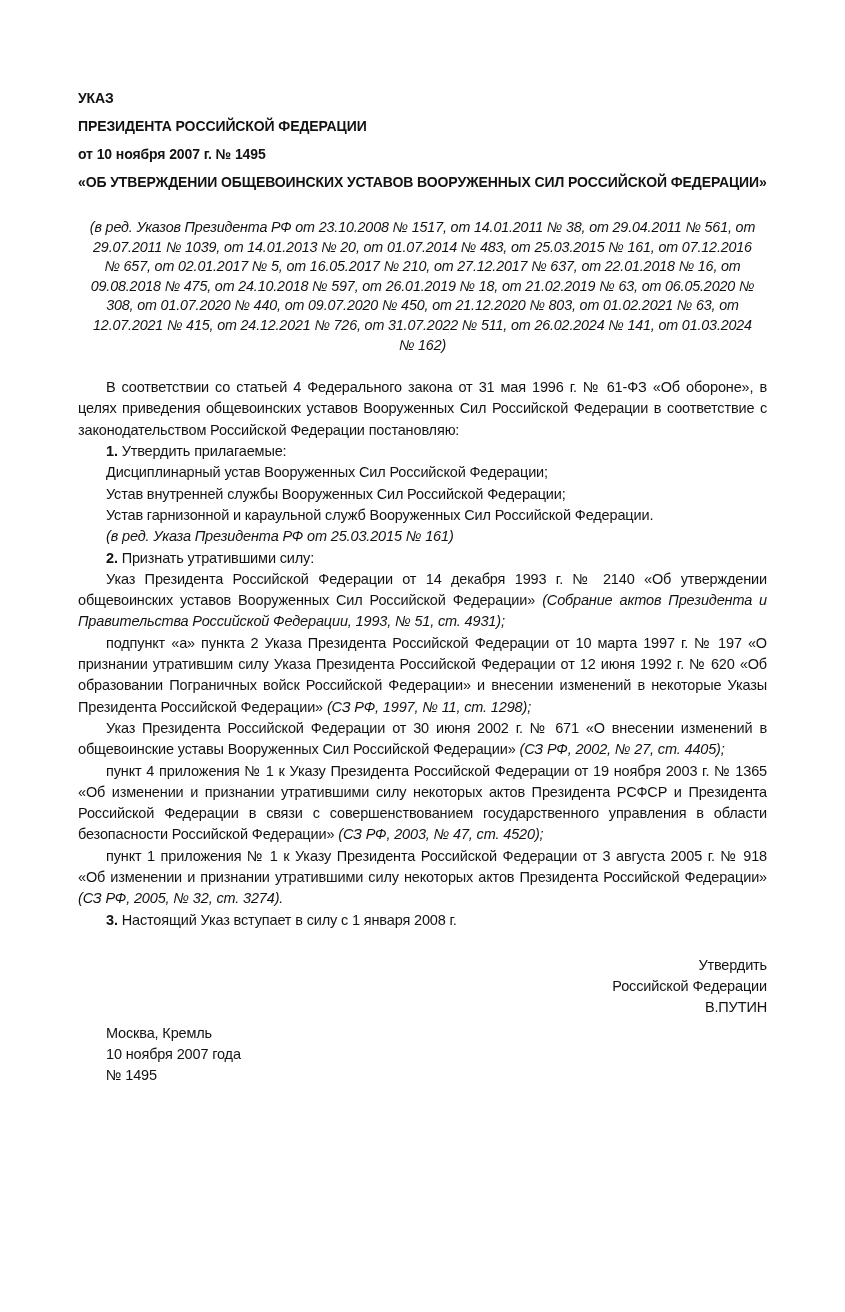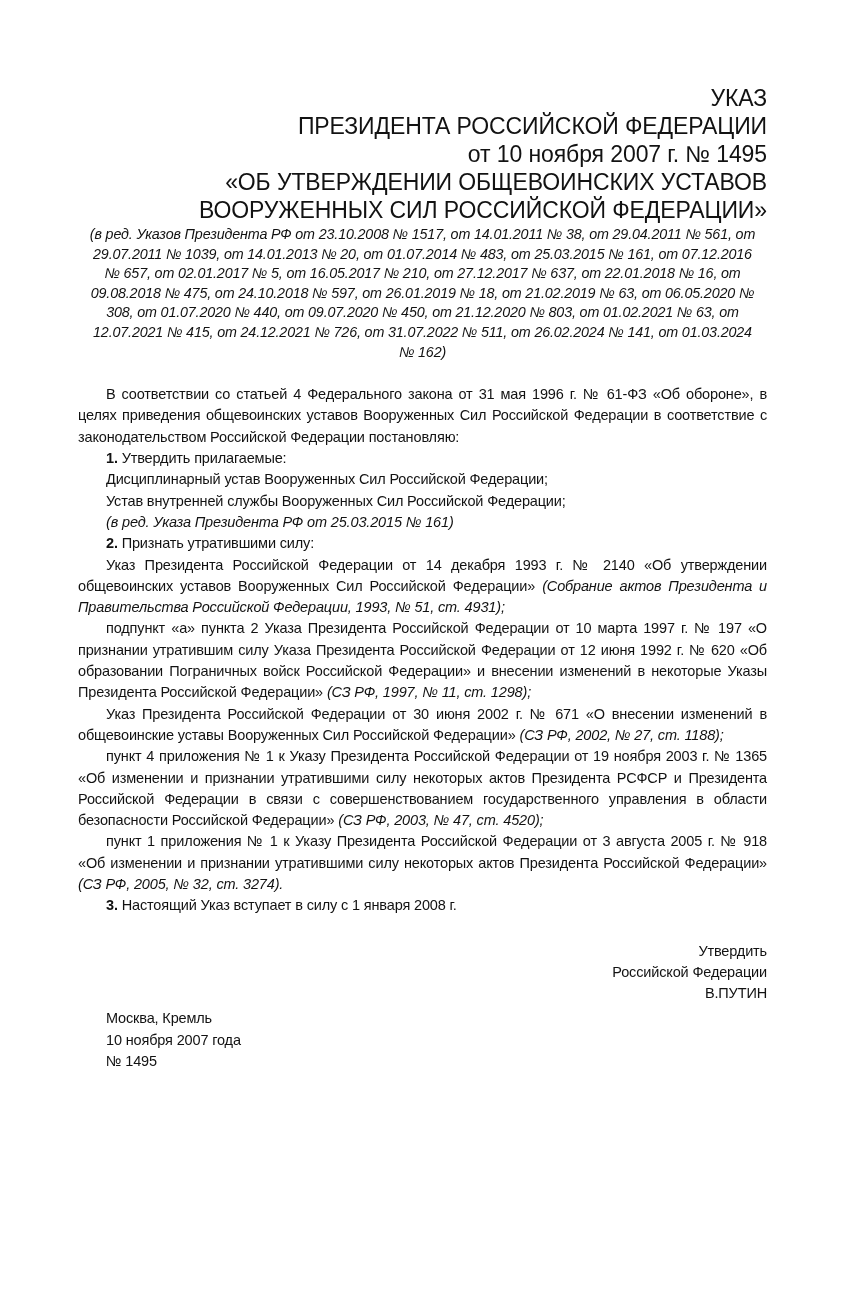--- a/index.html
+++ b/index.html
@@ -14,28 +14,28 @@
     box-sizing: border-box;
     padding: 84px 78px 0 78px;
     background: #ffffff;
     color: #121212;
     font-family: "Liberation Sans", sans-serif;
     overflow: hidden;
     -webkit-hyphens: auto;
     hyphens: auto;
   }
   .title {
-    text-align: right;
-    font-weight: normal;
-    font-size: 23px;
+    text-align: left;
+    font-weight: bold;
+    font-size: 14px;
     line-height: 28px;
     letter-spacing: -0.1px;
   }
   .edition {
-    margin: 1px auto 0 auto;
+    margin: 22px auto 0 auto;
     max-width: 668px;
     text-align: center;
     font-style: italic;
     font-size: 14.3px;
     line-height: 19.6px;
     letter-spacing: -0.15px;
   }
   .body {
     margin-top: 22px;
     font-size: 14.5px;
@@ -75,25 +75,26 @@
       <div>«ОБ УТВЕРЖДЕНИИ ОБЩЕВОИНСКИХ УСТАВОВ ВООРУЖЕННЫХ СИЛ РОССИЙСКОЙ ФЕДЕРАЦИИ»</div>
     </header>
 
   <div class="edition">(в ред. Указов Президента РФ от 23.10.2008 № 1517, от 14.01.2011 № 38, от 29.04.2011 № 561, от 29.07.2011 № 1039, от 14.01.2013 № 20, от 01.07.2014 № 483, от 25.03.2015 № 161, от 07.12.2016 № 657, от 02.01.2017 № 5, от 16.05.2017 № 210, от 27.12.2017 № 637, от 22.01.2018 № 16, от 09.08.2018 № 475, от 24.10.2018 № 597, от 26.01.2019 № 18, от 21.02.2019 № 63, от 06.05.2020 № 308, от 01.07.2020 № 440, от 09.07.2020 № 450, от 21.12.2020 № 803, от 01.02.2021 № 63, от 12.07.2021 № 415, от 24.12.2021 № 726, от 31.07.2022 № 511, от 26.02.2024 № 141, от 01.03.2024 № 162)</div>
 
   <main class="body">
       <p class="para"><span>В соответствии со статьей 4 Федерального закона от 31 мая 1996 г. № 61-ФЗ «Об обороне», в целях приведения общевоинских уставов Вооруженных Сил Российской Федерации в соответствие с законодательством Российской Федерации постановляю:</span></p>
       <p class="para"><span class="b">1.</span><span> Утвердить прилагаемые:</span></p>
       <p class="para"><span>Дисциплинарный устав Вооруженных Сил Российской Федерации;</span></p>
       <p class="para"><span>Устав внутренней службы Вооруженных Сил Российской Федерации;</span></p>
+      <p class="para"><span>Устав гарнизонной и караульной служб Вооруженных Сил Российской Федерации.</span></p>
       <p class="para"><span class="i">(в ред. Указа Президента РФ от 25.03.2015 № 161)</span></p>
       <p class="para"><span class="b">2.</span><span> Признать утратившими силу:</span></p>
       <p class="para"><span>Указ Президента Российской Федерации от 14 декабря 1993 г. № 2140 «Об утверждении общевоинских уставов Вооруженных Сил Российской Федерации» </span><span class="i">(Собрание актов Президента и Правительства Российской Федерации, 1993, № 51, ст. 4931);</span></p>
       <p class="para"><span>подпункт «а» пункта 2 Указа Президента Российской Федерации от 10 марта 1997 г. № 197 «О признании утратившим силу Указа Президента Российской Федерации от 12 июня 1992 г. № 620 «Об образовании Пограничных войск Российской Федерации» и внесении изменений в некоторые Указы Президента Российской Федерации» </span><span class="i">(СЗ РФ, 1997, № 11, ст. 1298);</span></p>
-      <p class="para"><span>Указ Президента Российской Федерации от 30 июня 2002 г. № 671 «О внесении изменений в общевоинские уставы Вооруженных Сил Российской Федерации» </span><span class="i">(СЗ РФ, 2002, № 27, ст. 1188);</span></p>
+      <p class="para"><span>Указ Президента Российской Федерации от 30 июня 2002 г. № 671 «О внесении изменений в общевоинские уставы Вооруженных Сил Российской Федерации» </span><span class="i">(СЗ РФ, 2002, № 27, ст. 4405);</span></p>
       <p class="para"><span>пункт 4 приложения № 1 к Указу Президента Российской Федерации от 19 ноября 2003 г. № 1365 «Об изменении и признании утратившими силу некоторых актов Президента РСФСР и Президента Российской Федерации в связи с совершенствованием государственного управления в области безопасности Российской Федерации» </span><span class="i">(СЗ РФ, 2003, № 47, ст. 4520);</span></p>
       <p class="para"><span>пункт 1 приложения № 1 к Указу Президента Российской Федерации от 3 августа 2005 г. № 918 «Об изменении и признании утратившими силу некоторых актов Президента Российской Федерации» </span><span class="i">(СЗ РФ, 2005, № 32, ст. 3274).</span></p>
       <p class="para"><span class="b">3.</span><span> Настоящий Указ вступает в силу с 1 января 2008 г.</span></p>
     </main>
 
   <div class="signature">
       <div>Утвердить</div>
       <div>Российской Федерации</div>
       <div>В.ПУТИН</div>
     </div>

